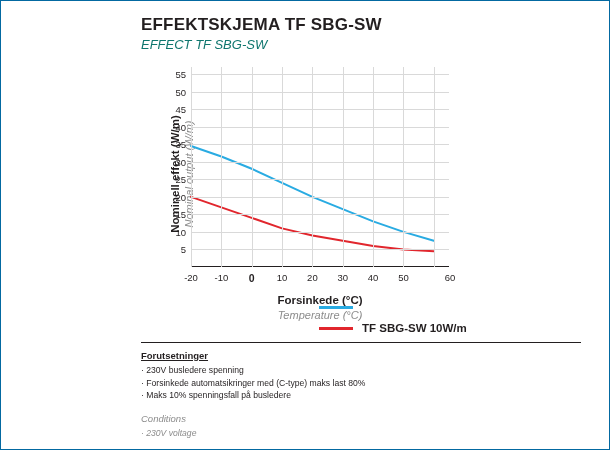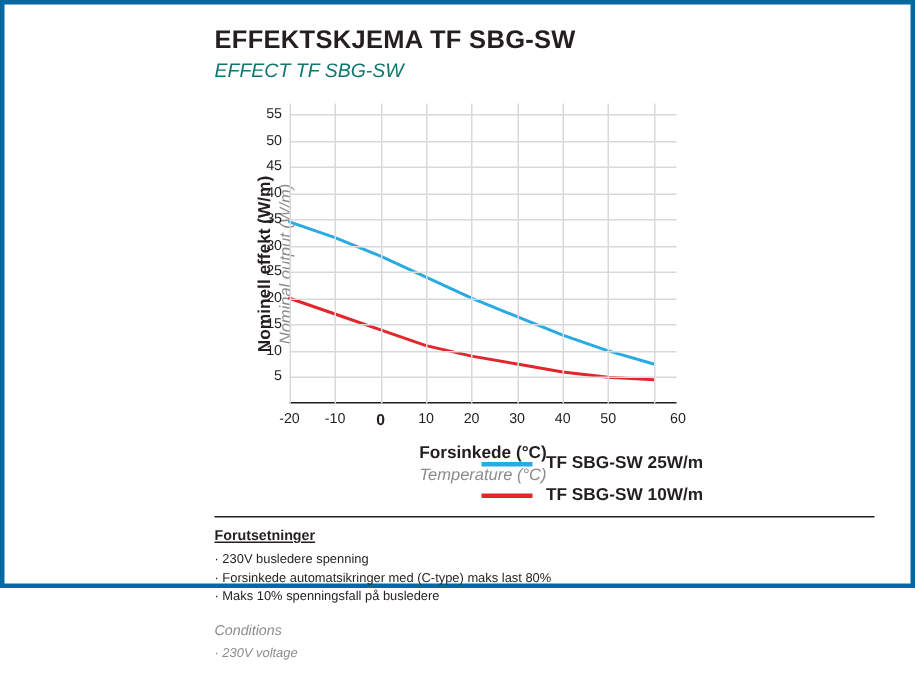--- a/index.html
+++ b/index.html
@@ -10,23 +10,23 @@
     width: 610px;
     height: 450px;
     background: #ffffff;
     font-family: "Liberation Sans", sans-serif;
     color: #231f20;
     overflow: hidden;
   }
   #page {
     position: relative;
     width: 610px;
-    height: 392px;
+    height: 450px;
     box-sizing: border-box;
-    border: 3px solid #0369a1;
+    border: 1px solid #0369a1;
     background: #ffffff;
   }
 
   
   .title-block {
     position: absolute;
     left: 140px;
     top: 14px;
   }
   .title-main {
@@ -294,21 +294,20 @@
 
     <div class="xlabel">
       <span class="l1">Forsinkede (°C)</span>
       <span class="l2">Temperature (°C)</span>
     </div>
   </div>
 
   <div id="legend">
     <div class="legend-row">
       <span class="legend-swatch" id="sw0" style="background: rgb(41, 171, 226);"></span>
-      <span class="legend-text">TF SBG-SW 25W/m</span>
     </div>
     <div class="legend-row">
       <span class="legend-swatch" id="sw1" style="background: rgb(225, 38, 45);"></span>
       <span class="legend-text">TF SBG-SW 10W/m</span>
     </div>
   </div>
 
   <div id="footer-rule"></div>
   <div id="footer">
     <div class="foot-head">Forutsetninger</div>

